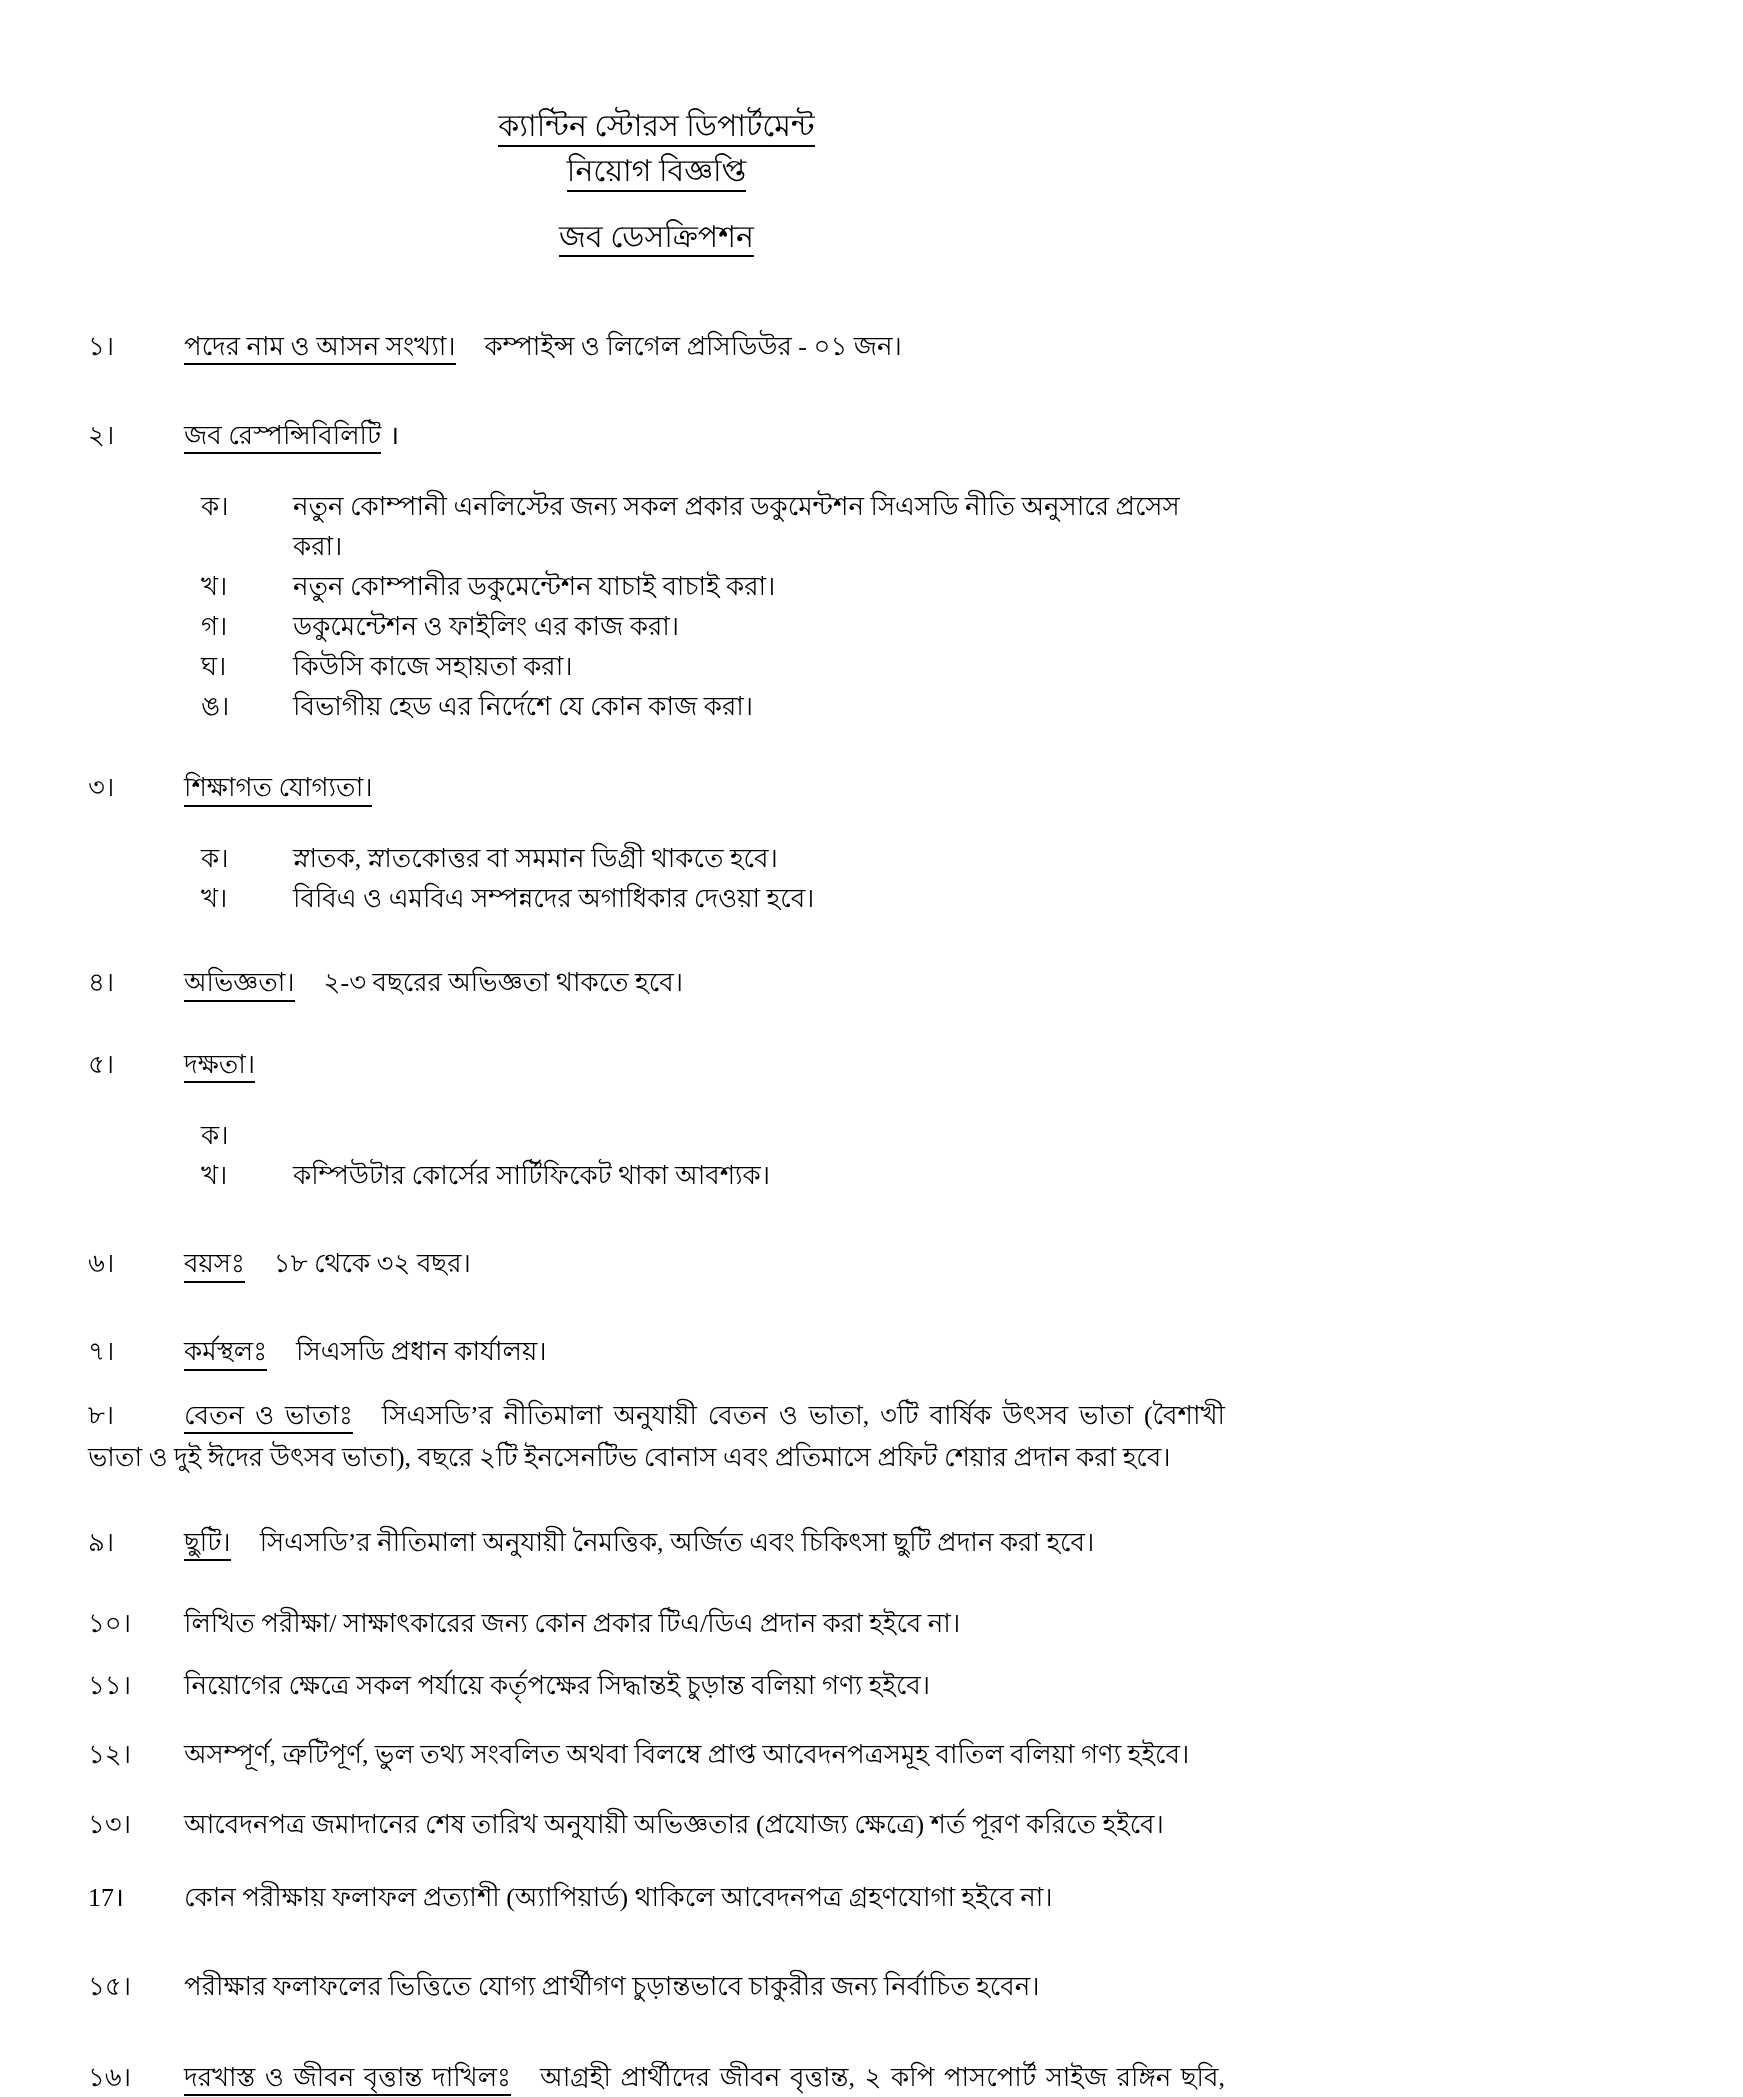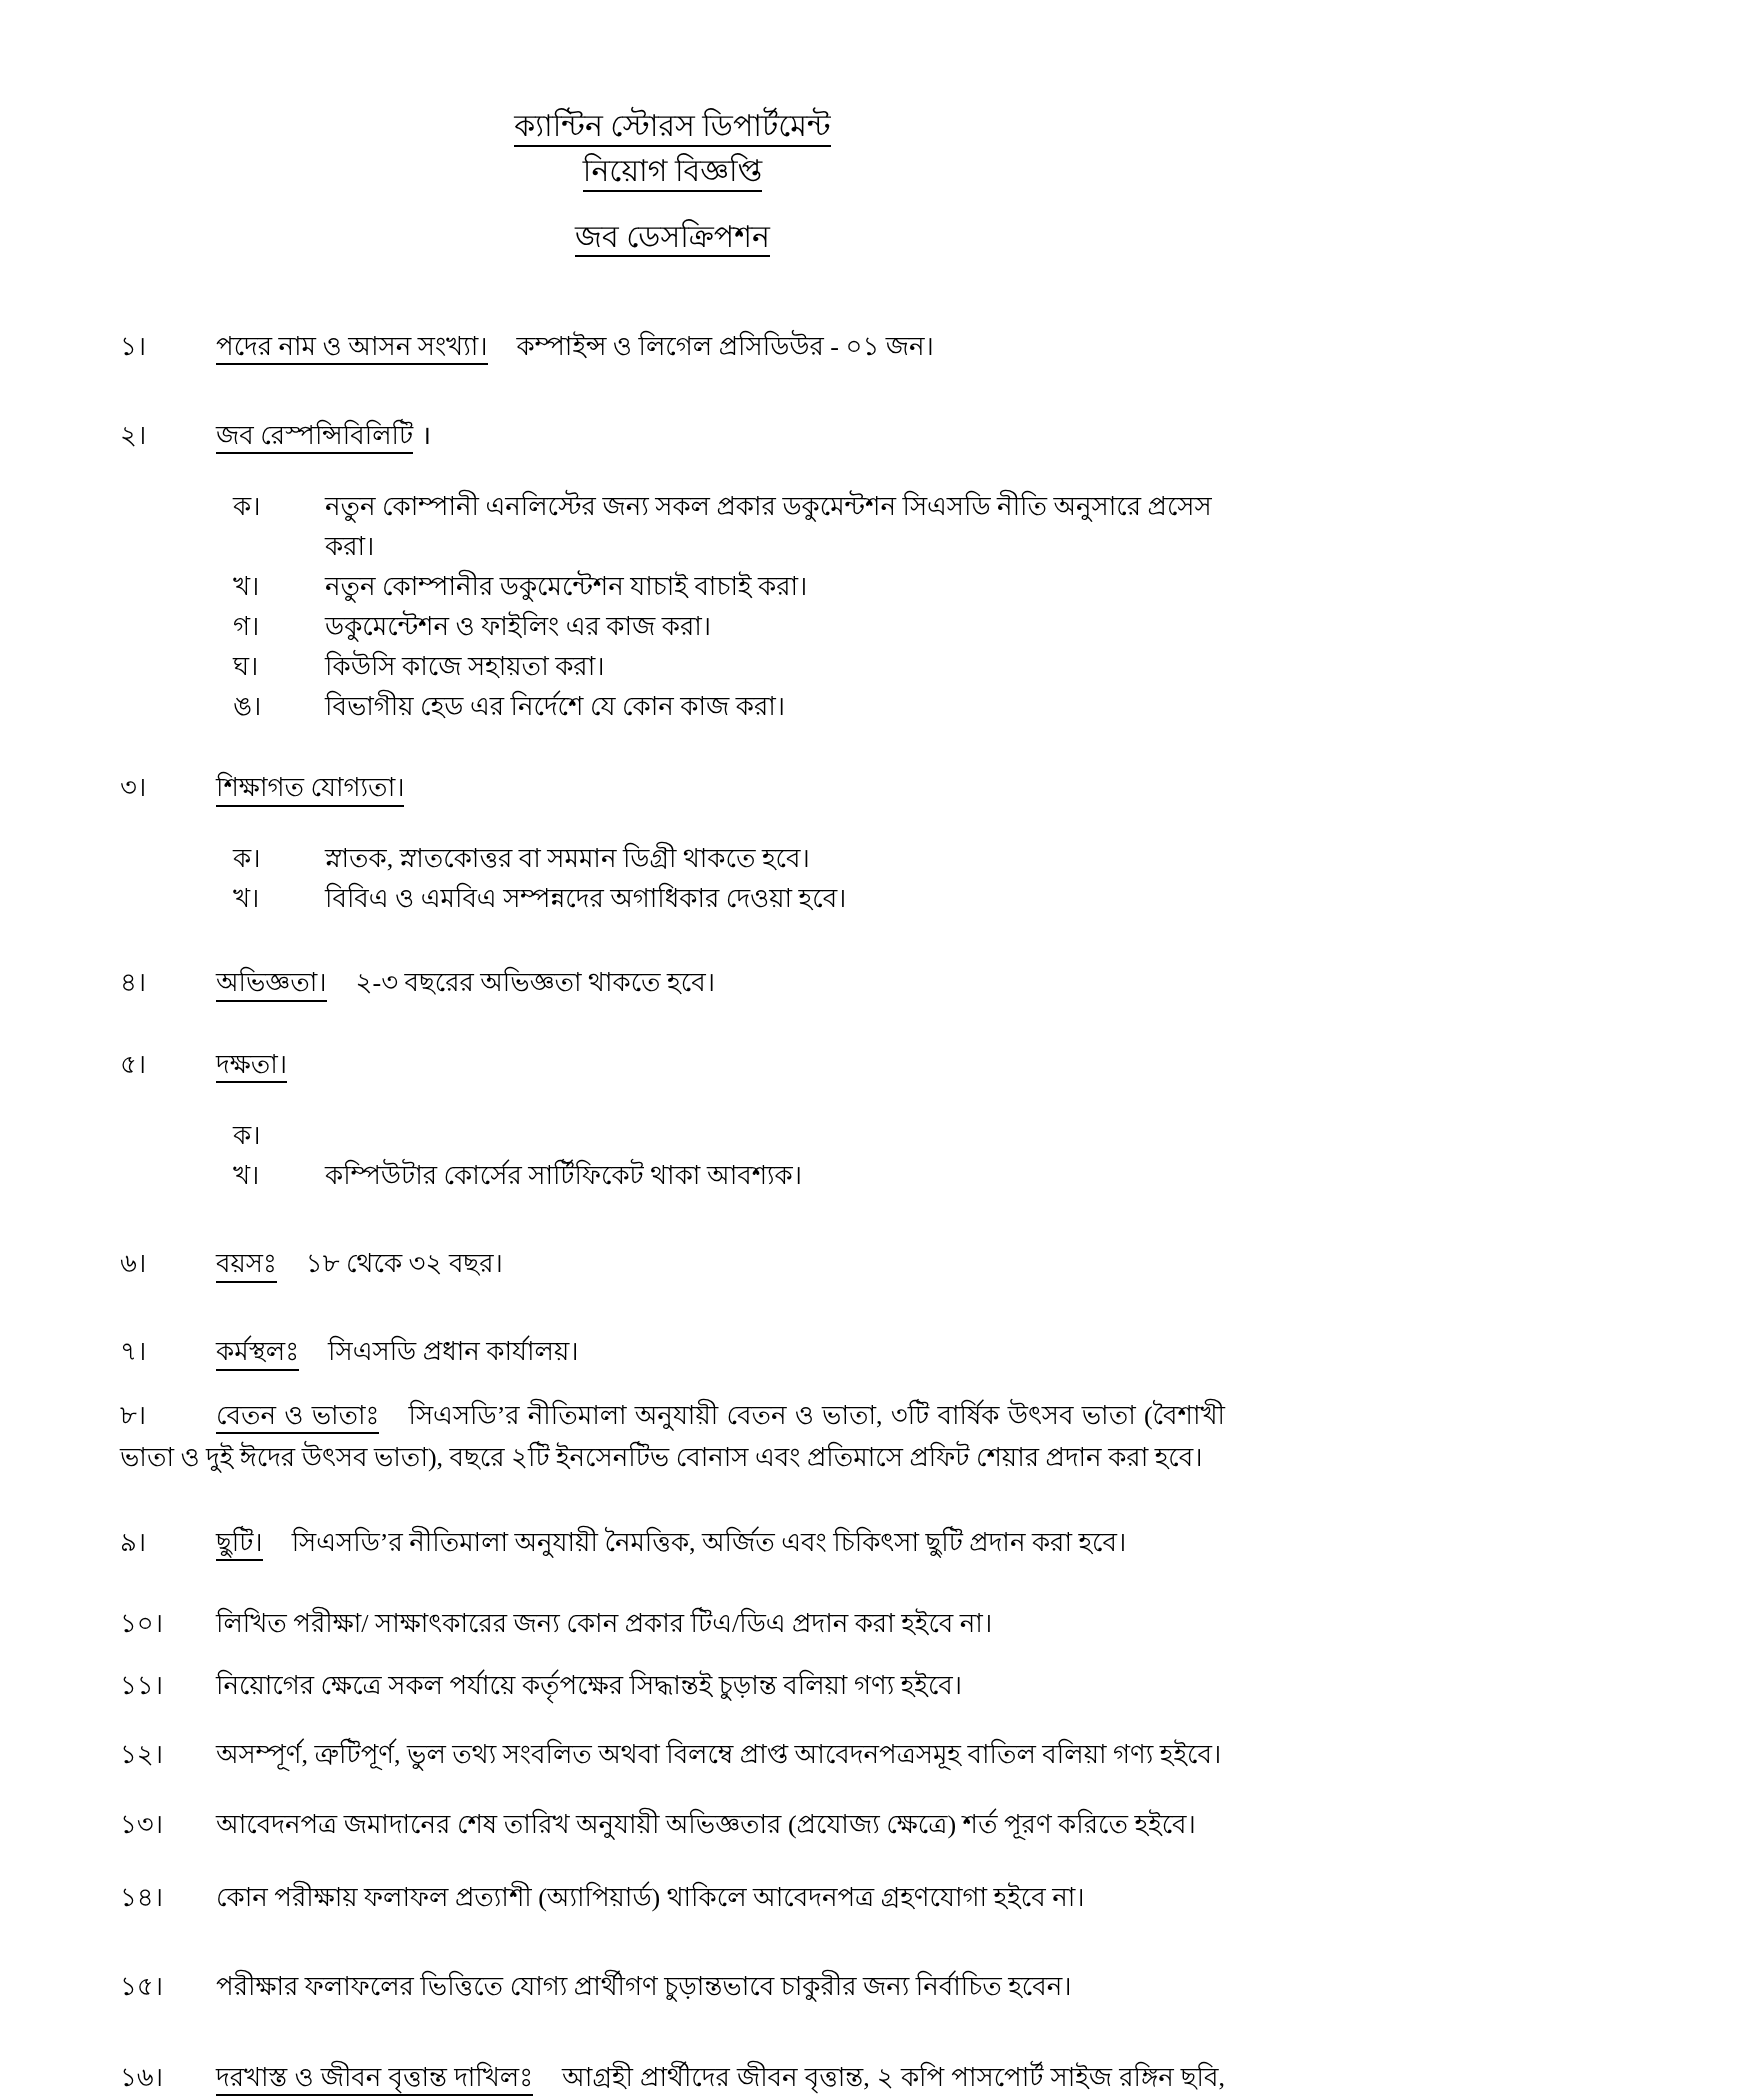--- a/index.html
+++ b/index.html
@@ -5,21 +5,21 @@
   html, body { margin: 0; padding: 0; background: #ffffff; }
   body {
     width: 1744px; height: 2097px;
     font-family: "Liberation Serif", serif;
     color: #000;
     box-sizing: border-box;
   }
   .page {
     width: 1396px; height: 2097px;
     box-sizing: border-box;
-    padding: 103px 171px 0 120px;
+    padding: 103px 171px 0 88px;
     overflow: hidden;
   }
   
   .hdr { text-align: center; font-size: 30px; line-height: 45px; }
   .hdr .subtitle-row { margin-top: 20.5px; }
   
   .u {
     border-bottom: 2.1px solid #000;
     padding-bottom: 2.7px;
   }
@@ -153,21 +153,21 @@
     <span class="num">১২।</span>
     <span class="body">অসম্পূর্ণ, ত্রুটিপূর্ণ, ভুল তথ্য সংবলিত অথবা বিলম্বে প্রাপ্ত আবেদনপত্রসমূহ বাতিল বলিয়া গণ্য হইবে।</span>
   </div>
 
   <div class="item mt42">
     <span class="num">১৩।</span>
     <span class="body">আবেদনপত্র জমাদানের শেষ তারিখ অনুযায়ী অভিজ্ঞতার (প্রযোজ্য ক্ষেত্রে) শর্ত পূরণ করিতে হইবে।</span>
   </div>
 
   <div class="item mt48">
-    <span class="num">১৪।</span>
+    <span class="num">17।</span>
     <span class="body">কোন পরীক্ষায় ফলাফল প্রত্যাশী (অ্যাপিয়ার্ড) থাকিলে আবেদনপত্র গ্রহণযোগা হইবে না।</span>
   </div>
 
   <div class="item mt45">
     <span class="num">১৫।</span>
     <span class="body">পরীক্ষার ফলাফলের ভিত্তিতে যোগ্য প্রার্থীগণ চুড়ান্তভাবে চাকুরীর জন্য নির্বাচিত হবেন।</span>
   </div>
 
   <div class="item para mt45">
     <span class="num inum">১৬।</span><span class="u">দরখাস্ত ও জীবন বৃত্তান্ত দাখিলঃ</span><span class="gap">আগ্রহী প্রার্থীদের জীবন বৃত্তান্ত, ২ কপি পাসপোর্ট সাইজ রঙ্গিন ছবি, জাতীয় পরিচয়পত্র, চেয়ারম্যান কর্তৃক নাগরিকত্ব সনদপত্র, শিক্ষাগত যোগ্যতার সনদপত্র, অভিজ্ঞতার সনদপত্রের সত্যায়িত ফটোকপি ও সকল প্রয়োজনীয় সনদপত্র আগামী ২২ সেপ্টেম্বর ২০২৫ তারিখের মধ্যে email </span>

